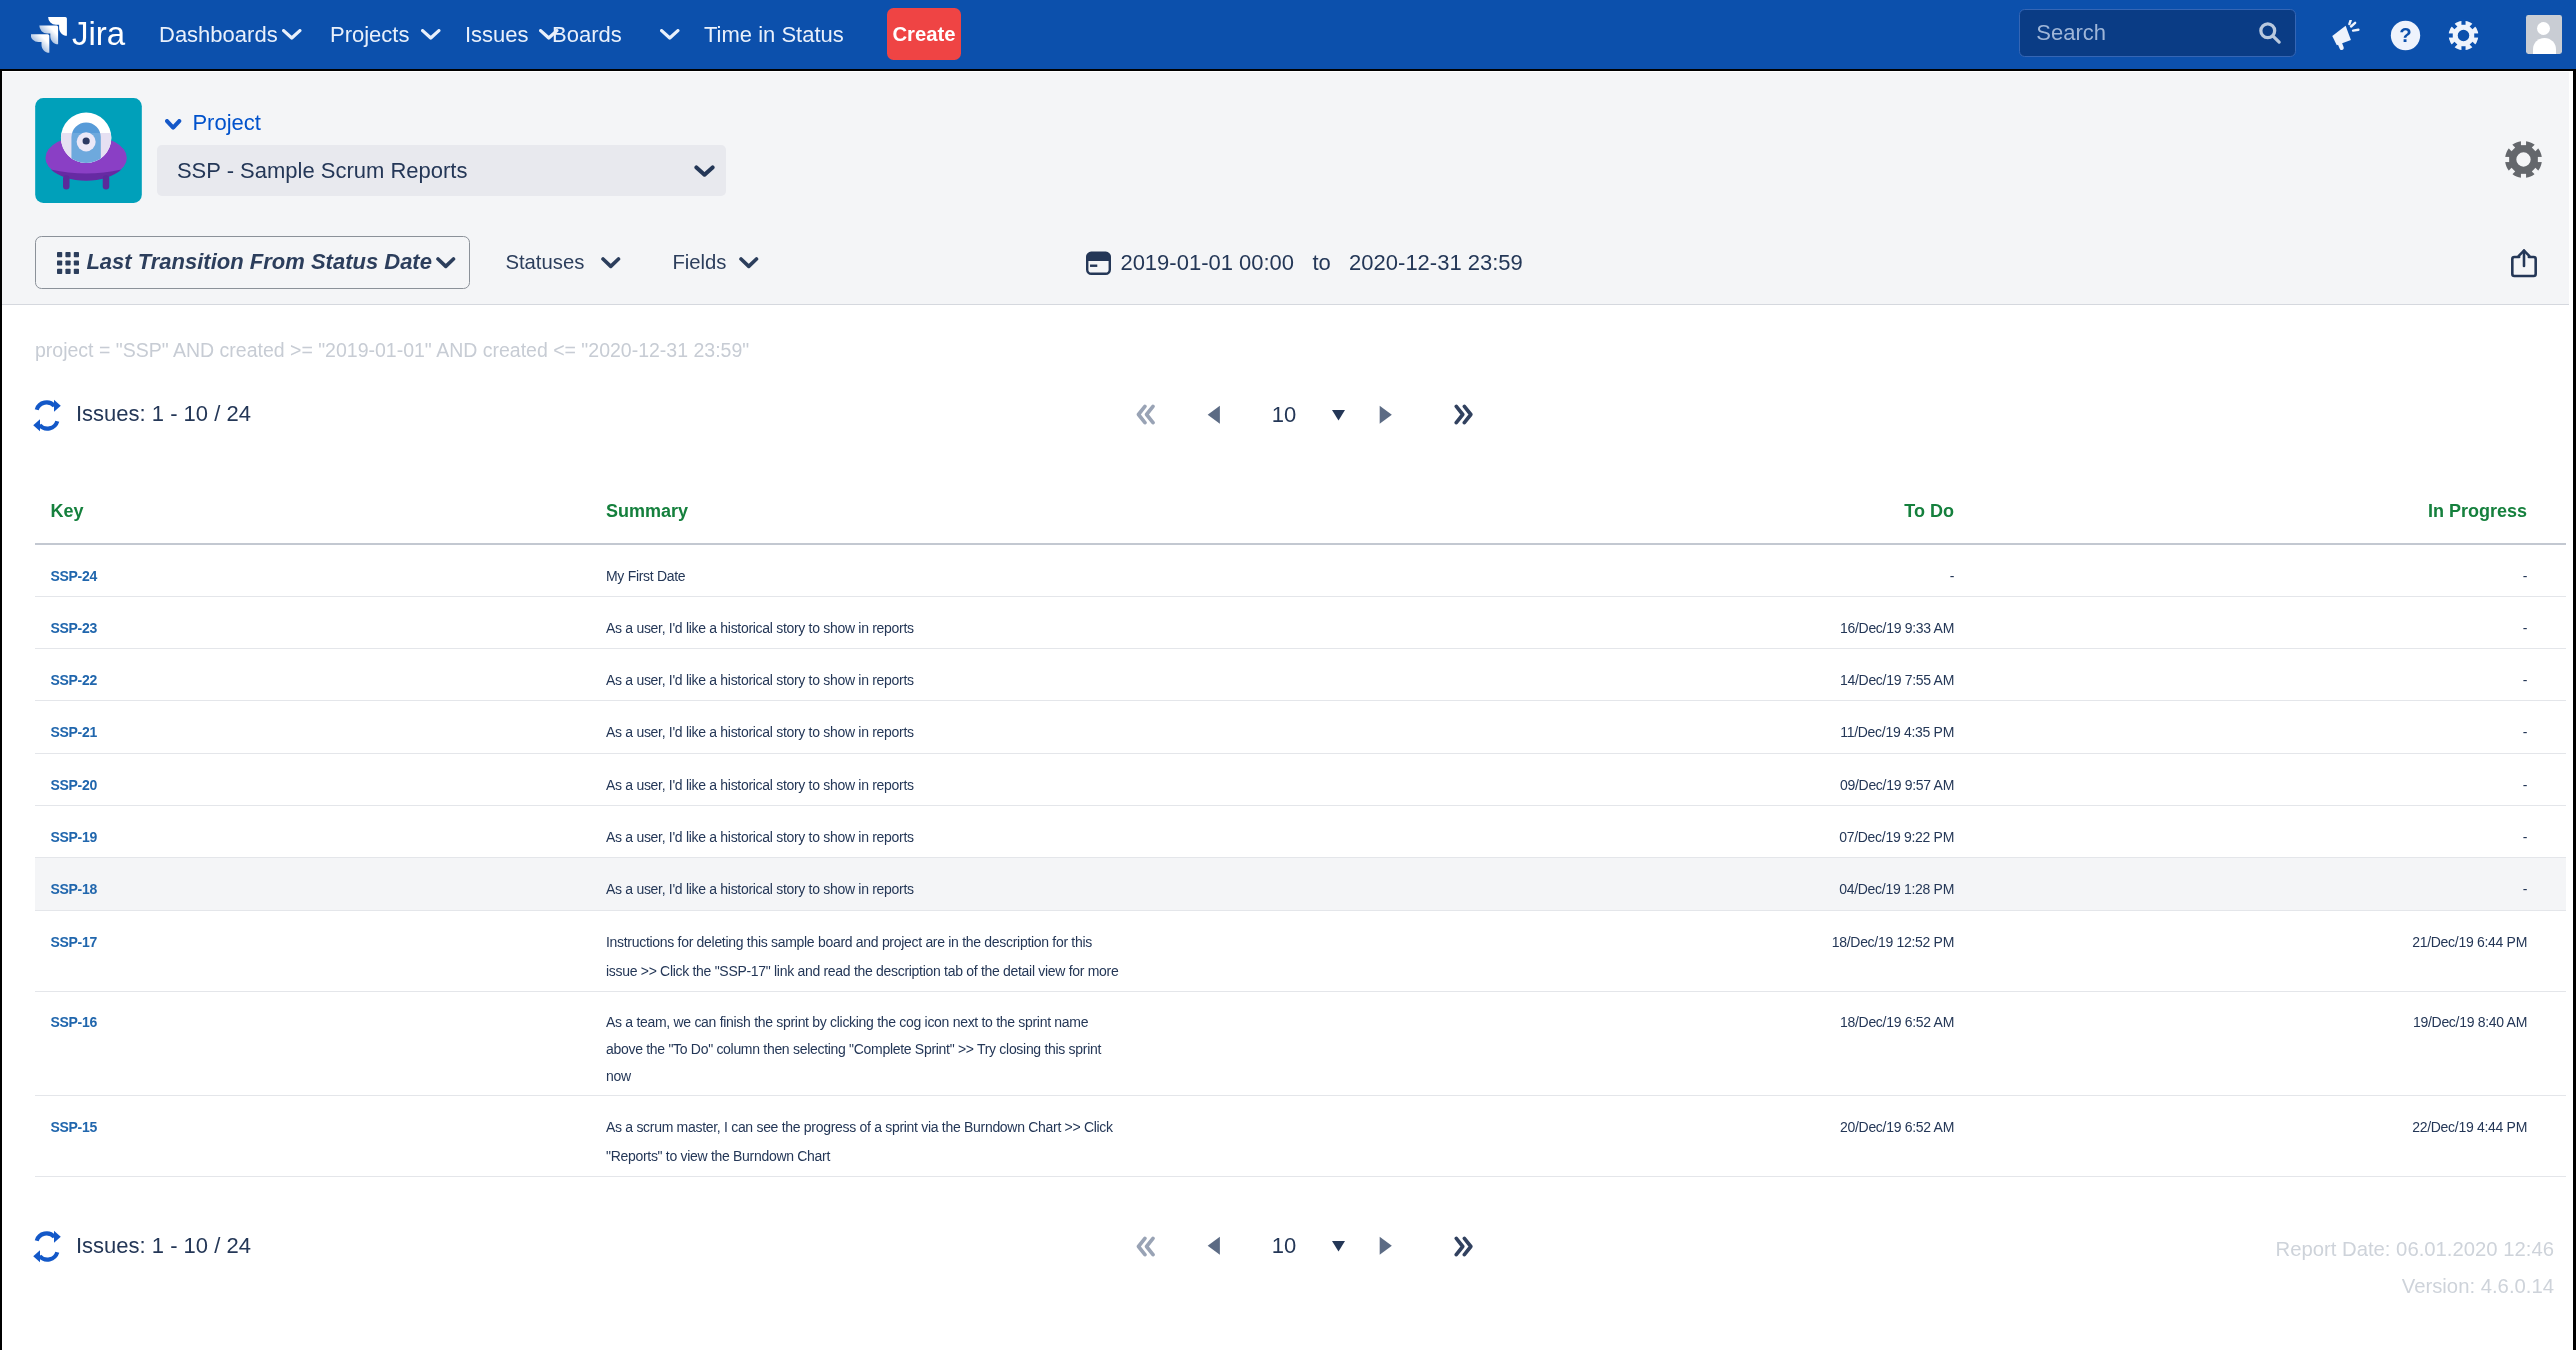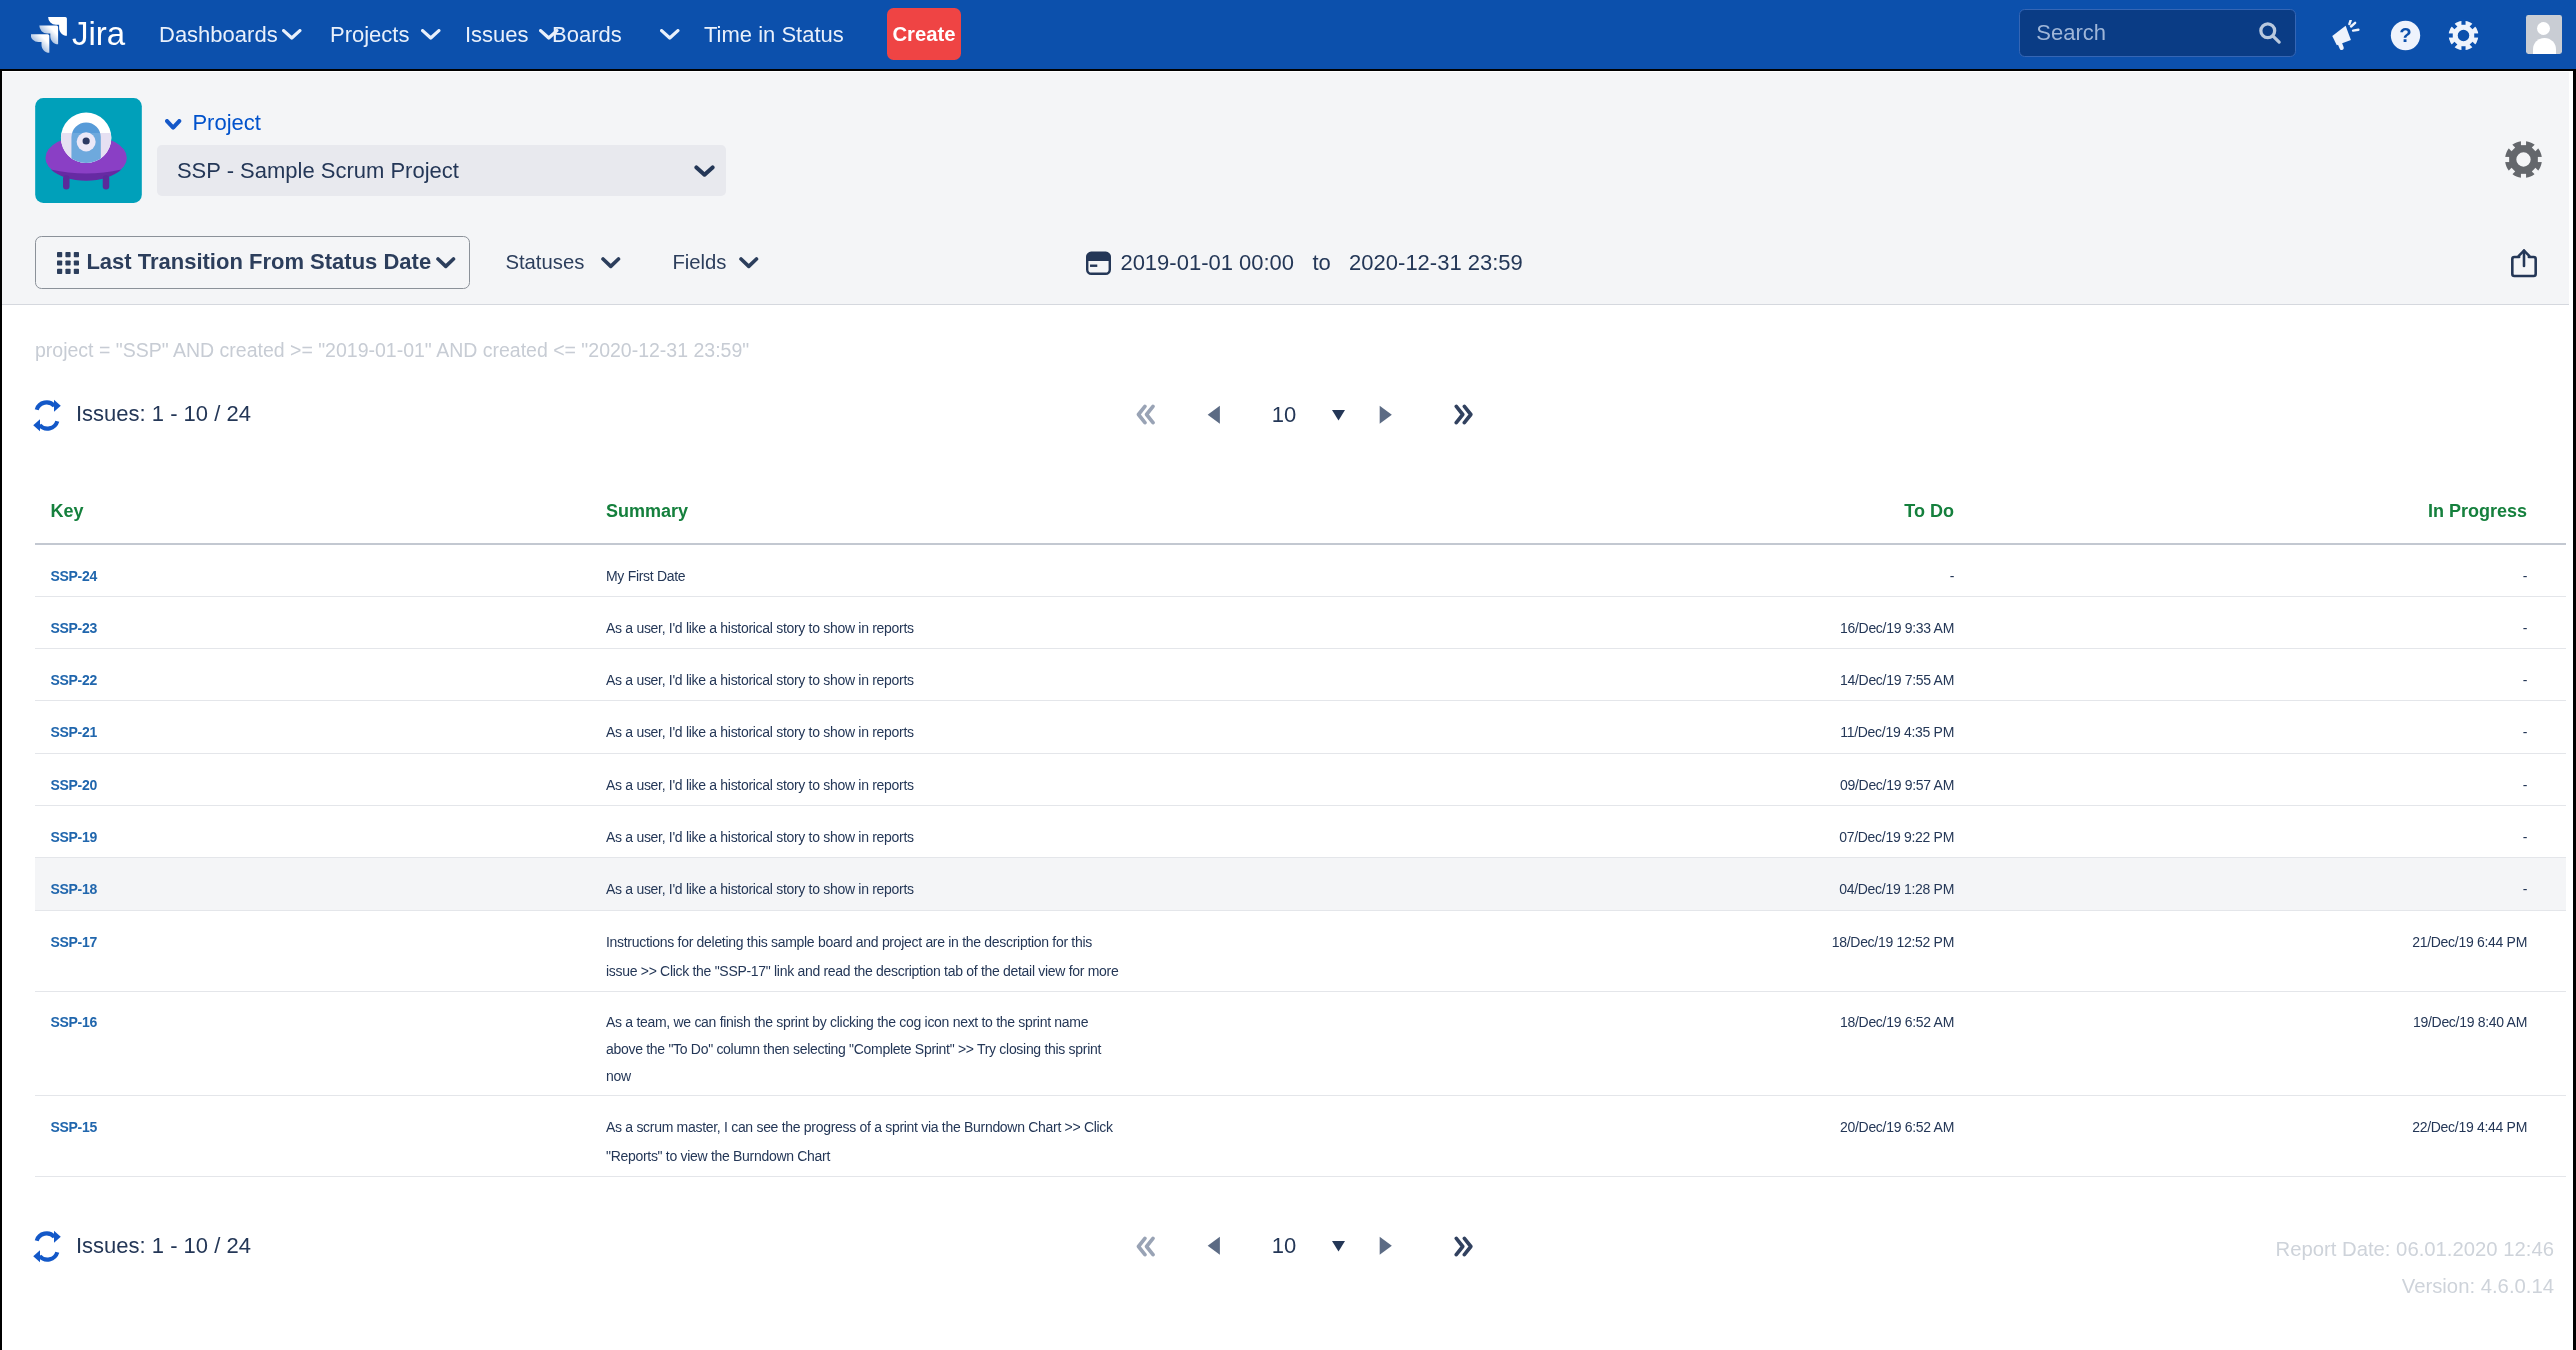--- a/index.html
+++ b/index.html
@@ -23,21 +23,21 @@
   #head { position:absolute; left:2.4px; top:72px; width:2567px; height:233px; background:#f4f5f7; border-bottom:1.6px solid #d5d8de; }
   #pavatar { position:absolute; left:33px; top:26px; width:107px; height:105px; }
   #projlbl { position:absolute; left:190px; top:36px; font-size:22px; color:#0052cc; line-height:29px; }
   #projchev { position:absolute; left:163px; top:47px; }
   #pselect { position:absolute; left:155px; top:73px; width:569px; height:51px; background:#e8e9ee; border-radius:4.9px; }
   #pselect span { position:absolute; left:19.5px; top:0; line-height:51px; font-size:22px; color:#243757; }
   #headgear { position:absolute; left:2501px; top:67px; width:41px; height:41px; }
 
   
   #fbtn { position:absolute; left:33px; top:164px; width:435px; height:53px; border:1.6px solid #8b9199; border-radius:6.5px; }
-  #fbtn .t { position:absolute; left:50px; top:0; line-height:50px; font-size:22px; font-weight:bold; color:#2c3e5c; white-space:nowrap; }
+  #fbtn .t { position:absolute; left:50px; top:0; line-height:50px; font-size:22px; font-weight:bold; color:#2c3e5c; white-space:nowrap;font-style:italic; }
   .flabel { position:absolute; top:164px; height:53px; line-height:53px; font-size:20.3px; color:#2c3e5c; }
   #dates { position:absolute; left:1118px; top:164px; height:53px; line-height:53px; font-size:22px; color:#243757; }
 
   
   #jql { position:absolute; left:35px; top:339px; font-size:19.5px; color:#c7ccd4; }
   .issuesrow { position:absolute; left:76px; font-size:22px; color:#243757; line-height:29px; }
   #report { position:absolute; right:22px; text-align:right; font-size:20.3px; color:#ced3da; line-height:37px; }
 
   
   #tbl { position:absolute; left:35px; top:485px; width:2530px; border-collapse:collapse; table-layout:fixed; }
@@ -153,21 +153,21 @@
       <path d="M44.6,80 V43 h36 v37 z" fill="#fff" opacity="0.14"></path>
       <circle cx="62.6" cy="53.9" r="11.7" fill="#ece8f7"></circle>
       <circle cx="62.6" cy="52.8" r="4.4" fill="#2d3a64"></circle>
     </g>
   </svg>
   <svg id="projchev" width="16.3" height="11.4" viewBox="0 0 20 14">
       <path d="M2.5,2.5 L10,10.5 L17.5,2.5" fill="none" stroke="#1558c8" stroke-width="5" stroke-linecap="round" stroke-linejoin="round"></path>
     </svg>
   <div id="projlbl">Project</div>
   <div id="pselect">
-      <span>SSP - Sample Scrum Project</span>
+      <span>SSP - Sample Scrum Reports</span>
     <svg class="abs" style="right:11.4px; top:20.3px;" width="21" height="13" viewBox="0 0 26 16">
         <path d="M3,3 L13,12 L23,3" fill="none" stroke="#243757" stroke-width="5" stroke-linecap="round" stroke-linejoin="round"></path>
       </svg>
   </div>
   <svg id="headgear" viewBox="0 0 40 40">
     <g fill="#64676c">
       <path d="M20,2 a18,18 0 1 0 0.0001,0 z M20,13 a7,7 0 1 1 0,14 a7,7 0 1 1 0,-14 z" fill-rule="evenodd"></path>
     </g>
     <g stroke="#f4f5f7" stroke-width="5">
       <line x1="20" y1="0" x2="20" y2="6"></line>

